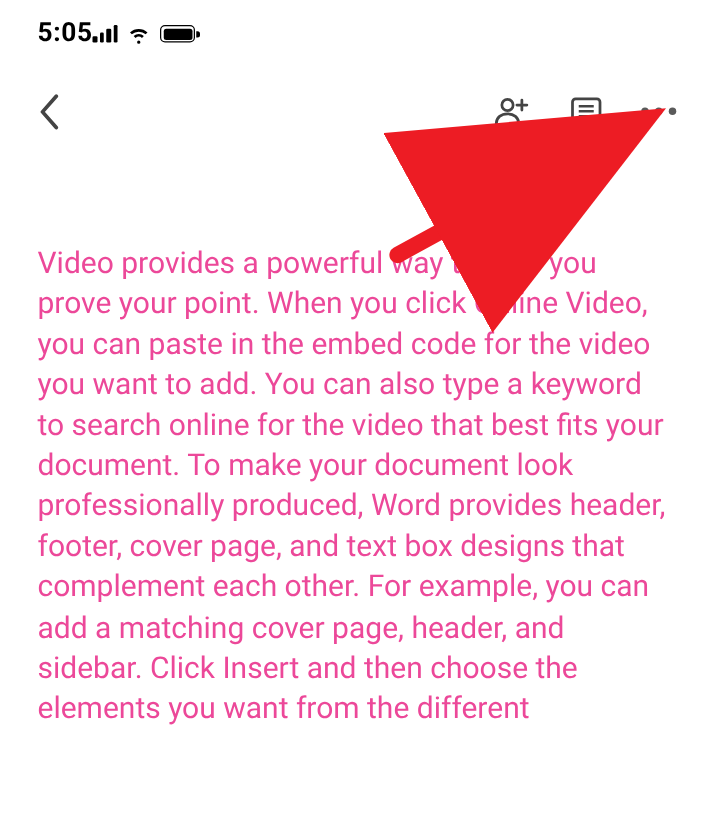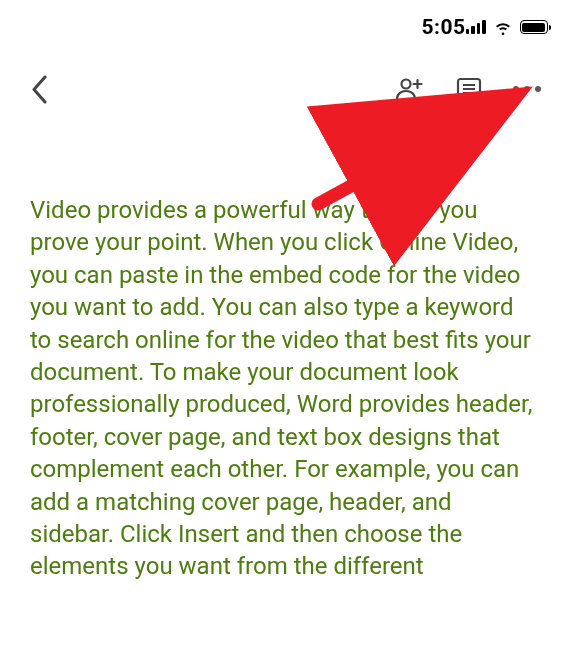--- a/index.html
+++ b/index.html
@@ -7,21 +7,21 @@
       width: 567px;
       height: 661px;
       font-family: -apple-system, BlinkMacSystemFont, "Segoe UI", Roboto, Helvetica, Arial, sans-serif;
       background: #fff;
       color: #000;
       overflow: hidden;
       position: relative;
     }
     .status-bar {
       display: flex;
-      justify-content: flex-end;
+      justify-content: flex-start;
       align-items: center;
       padding: 12px 16px 6px 30px;
       height: 48px;
     }
     .status-time {
       font-size: 21px;
       font-weight: 700;
       letter-spacing: 0.5px;
     }
     .status-right {
@@ -106,21 +106,21 @@
       background: #5a5a5a;
       border-radius: 50%;
     }
     .content {
       padding: 70px 28px 0 30px;
     }
     .content p {
       font-size: 24px;
       line-height: 1.35;
       font-weight: 400;
-      color: #4d7c0f;
+      color: #ec4899;
     }
     
     .arrow-overlay {
       position: absolute;
       top: 74px;
       left: 308px;
       width: 230px;
       height: 140px;
       pointer-events: none;
     }

